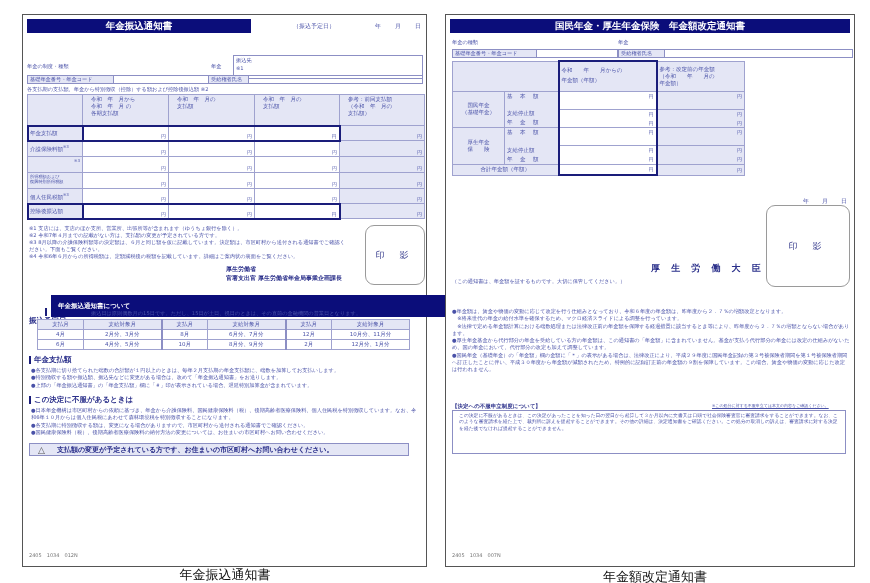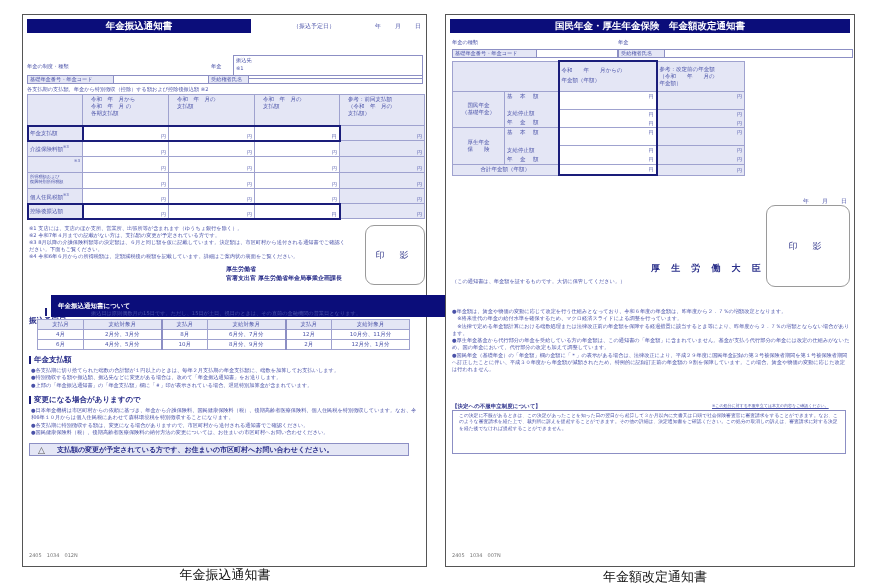--- a/index.html
+++ b/index.html
@@ -184,21 +184,21 @@
       <span>年金支払額</span>
   </div>
   <div class="bullet" style="left:8px;top:352px;width:390px;">
     <div>●各支払期に切り捨てられた端数の合計額が１円以上のときは、毎年２月支払期の年金支払額に、端数を加算してお支払いします。</div>
     <div>●特別徴収する額や振込額、振込先などに変更がある場合は、改めて「年金振込通知書」をお送りします。</div>
     <div>●上部の「年金振込通知書」の「年金支払額」欄に「＃」印が表示されている場合、遅延特別加算金が含まれています。</div>
   </div>
 
   <div class="sub-h" style="left:6px;top:380px;">
     <span class="bar"></span>
-      <span>変更になる場合がありますので</span>
+      <span>この決定に不服があるときは</span>
   </div>
   <div class="bullet" style="left:8px;top:392px;width:390px;">
     <div>●日本年金機構は市区町村からの依頼に基づき、年金から介護保険料、国民健康保険料（税）、後期高齢者医療保険料、個人住民税を特別徴収しています。なお、令和6年１０月からは個人住民税にあわせて森林環境税を特別徴収することになります。</div>
     <div>●各支払期に特別徴収する額は、変更になる場合がありますので、市区町村から送付される通知書でご確認ください。</div>
     <div>●国民健康保険料（税）、後期高齢者医療保険料の納付方法の変更については、お住まいの市区町村へお問い合わせください。</div>
   </div>
 
   <div class="warnbox" style="left:6px;top:428px;width:380px;height:13px;">
     <span style="font-size:9px;margin-right:12px;color:#555;">△</span>
     <span>支払額の変更が予定されている方です、お住まいの市区町村へお問い合わせください。</span>

